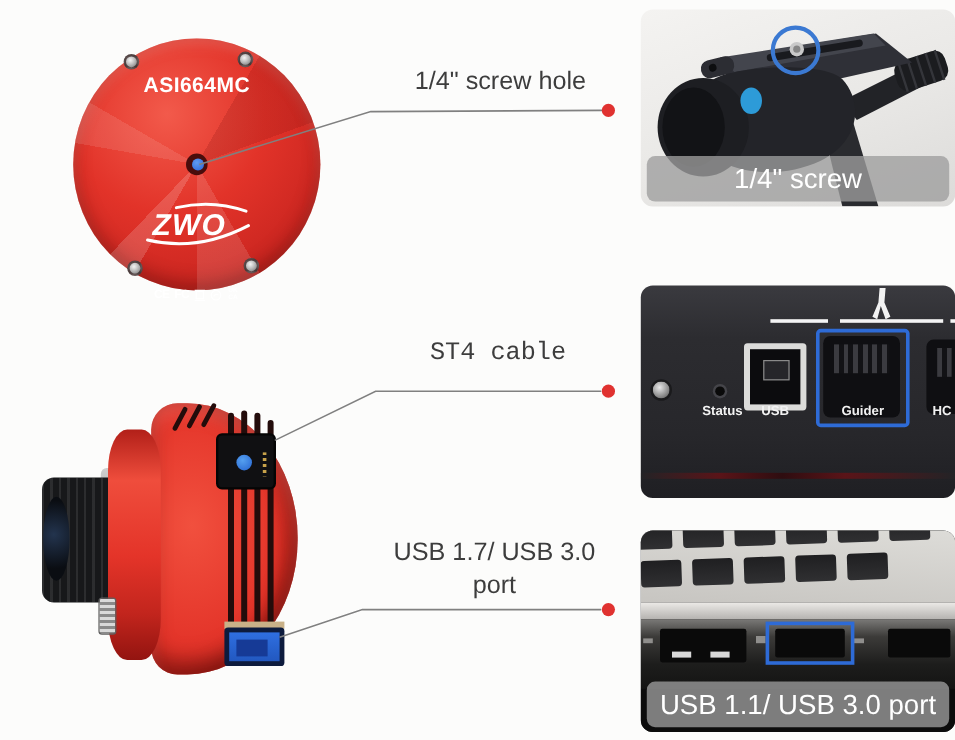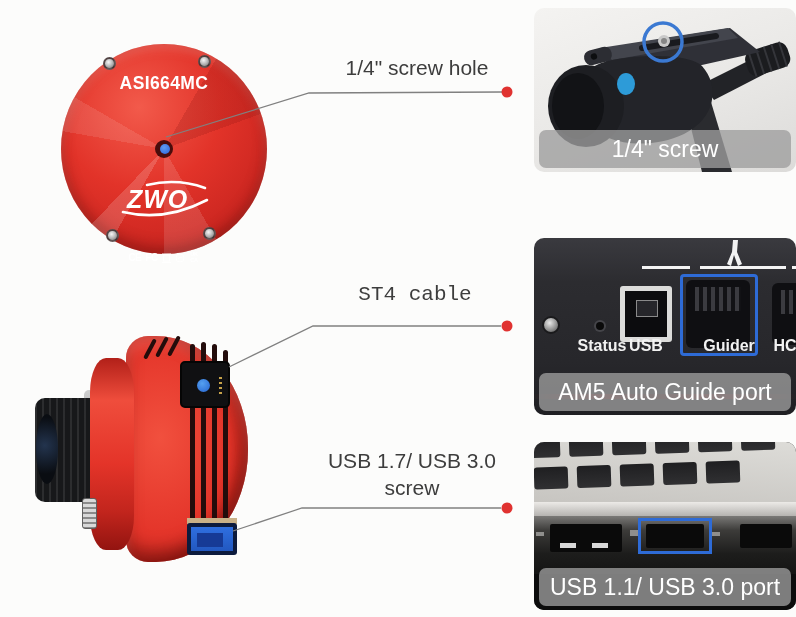--- a/index.html
+++ b/index.html
@@ -7,21 +7,21 @@
   .page{position:relative;width:796px;height:617px;background:#fcfcfb;overflow:hidden;}
 
   
   .ann-label{position:absolute;color:#3d3d3d;font-size:21px;line-height:27px;text-align:center;}
   #lbl-screw{left:327px;top:54px;width:180px;}
   #lbl-st4{left:340px;top:281px;width:150px;font-family:Liberation Mono, monospace;}
   #lbl-usb{left:322px;top:447px;width:180px;}
   .leader-svg{position:absolute;left:0;top:0;z-index:40;pointer-events:none;}
 
   
-  .cam-back{position:absolute;left:61px;top:44px;width:206px;height:210px;border-radius:50%;
+  .cam-back{position:absolute;left:61px;top:32px;width:206px;height:210px;border-radius:50%;
     background:radial-gradient(circle at 38% 30%, #f25a4b 0%, #e23329 42%, #cd2721 72%, #a81b16 100%);
     box-shadow:inset 0 -6px 14px rgba(90,10,8,.45), inset 0 5px 10px rgba(255,160,150,.35);}
   .cam-back::before{content:"";position:absolute;inset:0;border-radius:50%;
     background:conic-gradient(from 210deg, rgba(255,255,255,.16) 0 14deg, transparent 14deg 70deg,
       rgba(255,255,255,.10) 70deg 90deg, transparent 90deg 180deg,
       rgba(120,10,10,.18) 180deg 220deg, transparent 220deg 300deg, rgba(255,255,255,.12) 300deg 330deg, transparent 330deg);}
   .screw{position:absolute;width:13px;height:13px;border-radius:50%;
     background:radial-gradient(circle at 40% 35%, #f6f6f6 0%, #bdbdbd 45%, #6e6e6e 100%);
     border:2px solid rgba(30,6,6,.6);box-sizing:border-box;}
   .cb-model{position:absolute;left:0;top:29px;width:100%;text-align:center;color:#fff;
@@ -90,21 +90,21 @@
   .m-usbb::before{content:"";position:absolute;left:5px;top:5px;right:5px;bottom:5px;background:#0c0c0e;}
   .m-usbb::after{content:"";position:absolute;left:16px;top:14px;width:20px;height:15px;
     background:#26262a;border:1px solid #8a8a8a;}
   .m-rj{position:absolute;background:#0f0f12;border-radius:6px;}
   .m-rj .pins{position:absolute;left:9px;right:9px;top:7px;height:24px;
     background:repeating-linear-gradient(90deg,#3b3b40 0 4px,#121215 4px 8px);}
   #m-guider{left:152px;top:42px;width:64px;height:68px;}
   #m-hc{left:238px;top:45px;width:30px;height:62px;}
   .m-highlight{position:absolute;left:146px;top:36px;width:78px;height:82px;border:3px solid #2e6bd6;
     border-radius:4px;box-sizing:border-box;z-index:5;}
-  .m-label{position:absolute;top:99px;color:#f2f2f2;font-size:16px;font-weight:bold;text-align:center;z-index:6;}
+  .m-label{position:absolute;top:99px;color:#f2f2f2;font-size:11px;font-weight:bold;text-align:center;z-index:6;}
   .m-stripe{position:absolute;left:0;right:0;top:156px;height:5px;
     background:linear-gradient(90deg,#232326 0%,#5a1418 25%,#2e0d10 45%,#5a1418 65%,#232326 100%);}
 
   
   .l-deck{position:absolute;left:0;top:0;width:262px;height:60px;
     background:linear-gradient(185deg,#dddcd8 0%,#c7c5c1 100%);}
   .l-keys{position:absolute;display:flex;gap:9px;transform:rotate(-2deg);}
   .l-key{width:34px;height:22px;border-radius:3px;background:linear-gradient(180deg,#1f1f21,#303032);flex:0 0 auto;}
   .l-edge{position:absolute;left:0;top:60px;width:262px;height:14px;
     background:linear-gradient(180deg,#eceae7,#b5b3b0);}
@@ -170,21 +170,21 @@
     <div class="cs-usb-strip"></div>
     <div class="cs-usb">
         <div class="tongue"></div>
       </div>
   </div>
 
   <div class="ann-label" id="lbl-screw">1/4" screw hole</div>
   <div class="ann-label" id="lbl-st4">ST4 cable</div>
   <div class="ann-label" id="lbl-usb">
     <div>USB 1.7/ USB 3.0</div>
-    <div>screw</div>
+    <div>port</div>
   </div>
 
   <svg class="leader-svg" width="796" height="617" viewBox="0 0 796 617">
     <path d="M166,137 L309,93 L502,92" fill="none" stroke="#808080" stroke-width="1.3"></path>
     <circle cx="507" cy="92" r="5.5" fill="#e03230"></circle>
     <path d="M229,367 L313,326 L501,326" fill="none" stroke="#808080" stroke-width="1.3"></path>
     <circle cx="507" cy="326" r="5.5" fill="#e03230"></circle>
     <path d="M233,531 L302,508 L501,508" fill="none" stroke="#808080" stroke-width="1.3"></path>
     <circle cx="507" cy="508" r="5.5" fill="#e03230"></circle>
   </svg>
@@ -227,24 +227,23 @@
     <div class="m-usbb"></div>
     <div class="m-rj" id="m-guider">
         <div class="pins"></div>
       </div>
     <div class="m-rj" id="m-hc">
         <div class="pins"></div>
       </div>
     <div class="m-highlight"></div>
     <div class="m-label" style="left:40px;width:56px;">Status</div>
     <div class="m-label" style="left:86px;width:52px;">USB</div>
-    <div class="m-label" style="left:164px;width:62px;">Guider</div>
+    <div class="m-label" style="left:154px;width:62px;">Guider</div>
     <div class="m-label" style="left:236px;width:30px;">HC</div>
     <div class="m-stripe"></div>
-    <div class="caption">AM5 Auto Guide port</div>
   </div>
 
   <div class="photo" id="photo-laptop">
     <div class="l-deck">
       <div class="l-keys" style="left:-8px;top:-10px;">
         <div class="l-key"></div>
           <div class="l-key"></div>
           <div class="l-key"></div>
           <div class="l-key"></div>
           <div class="l-key"></div>

